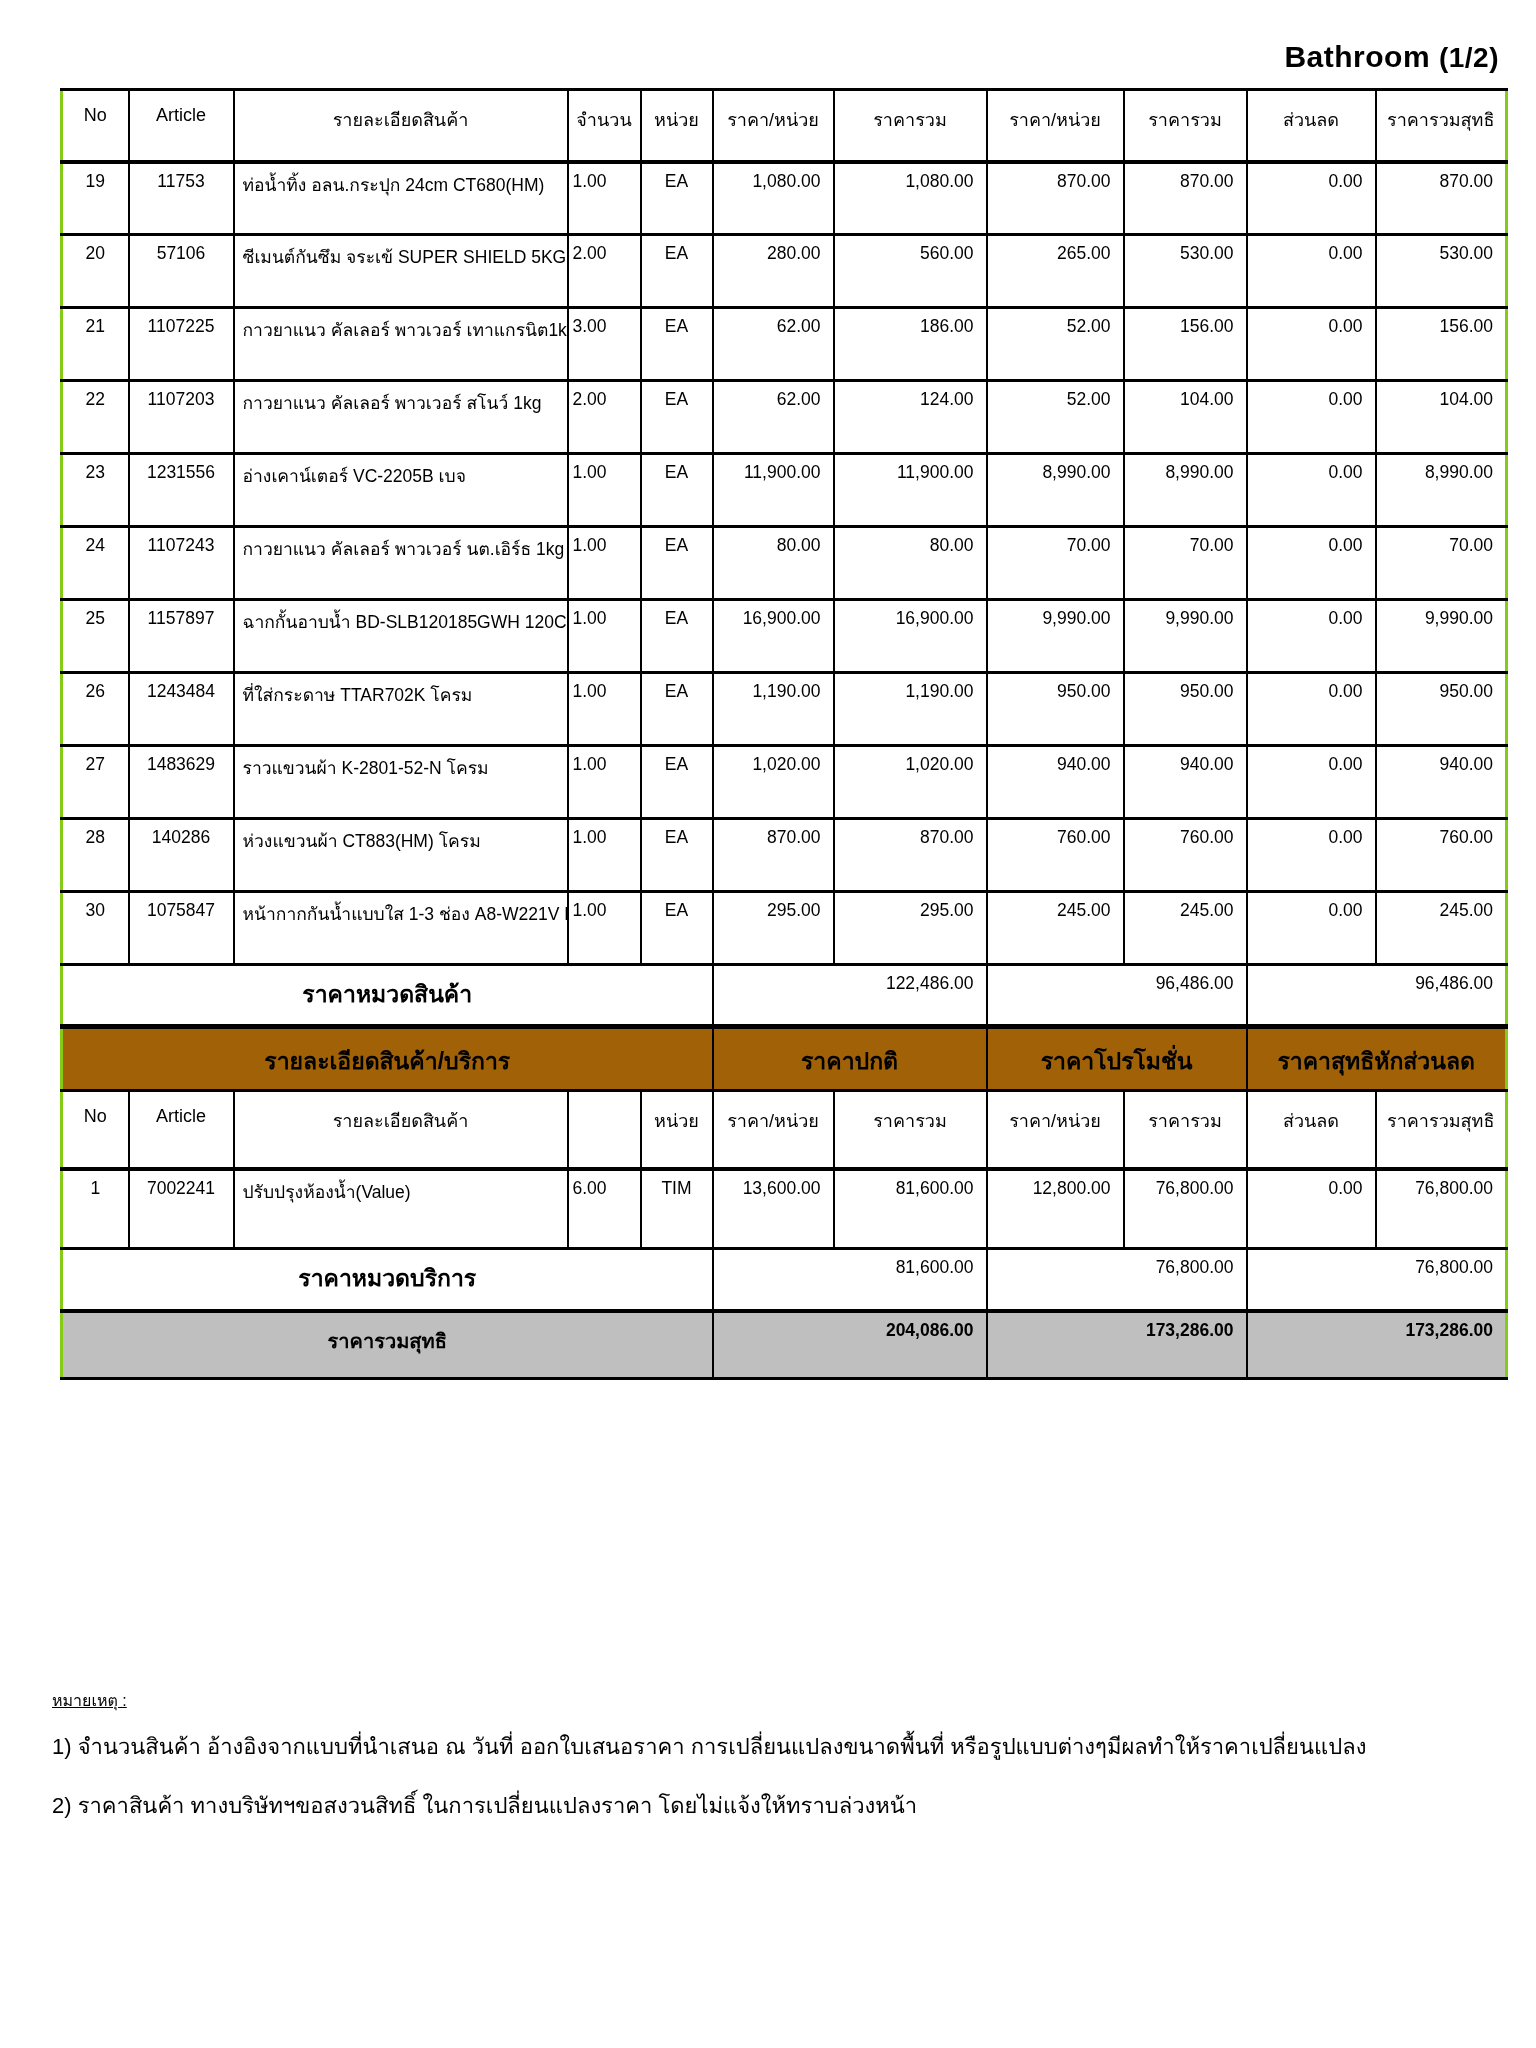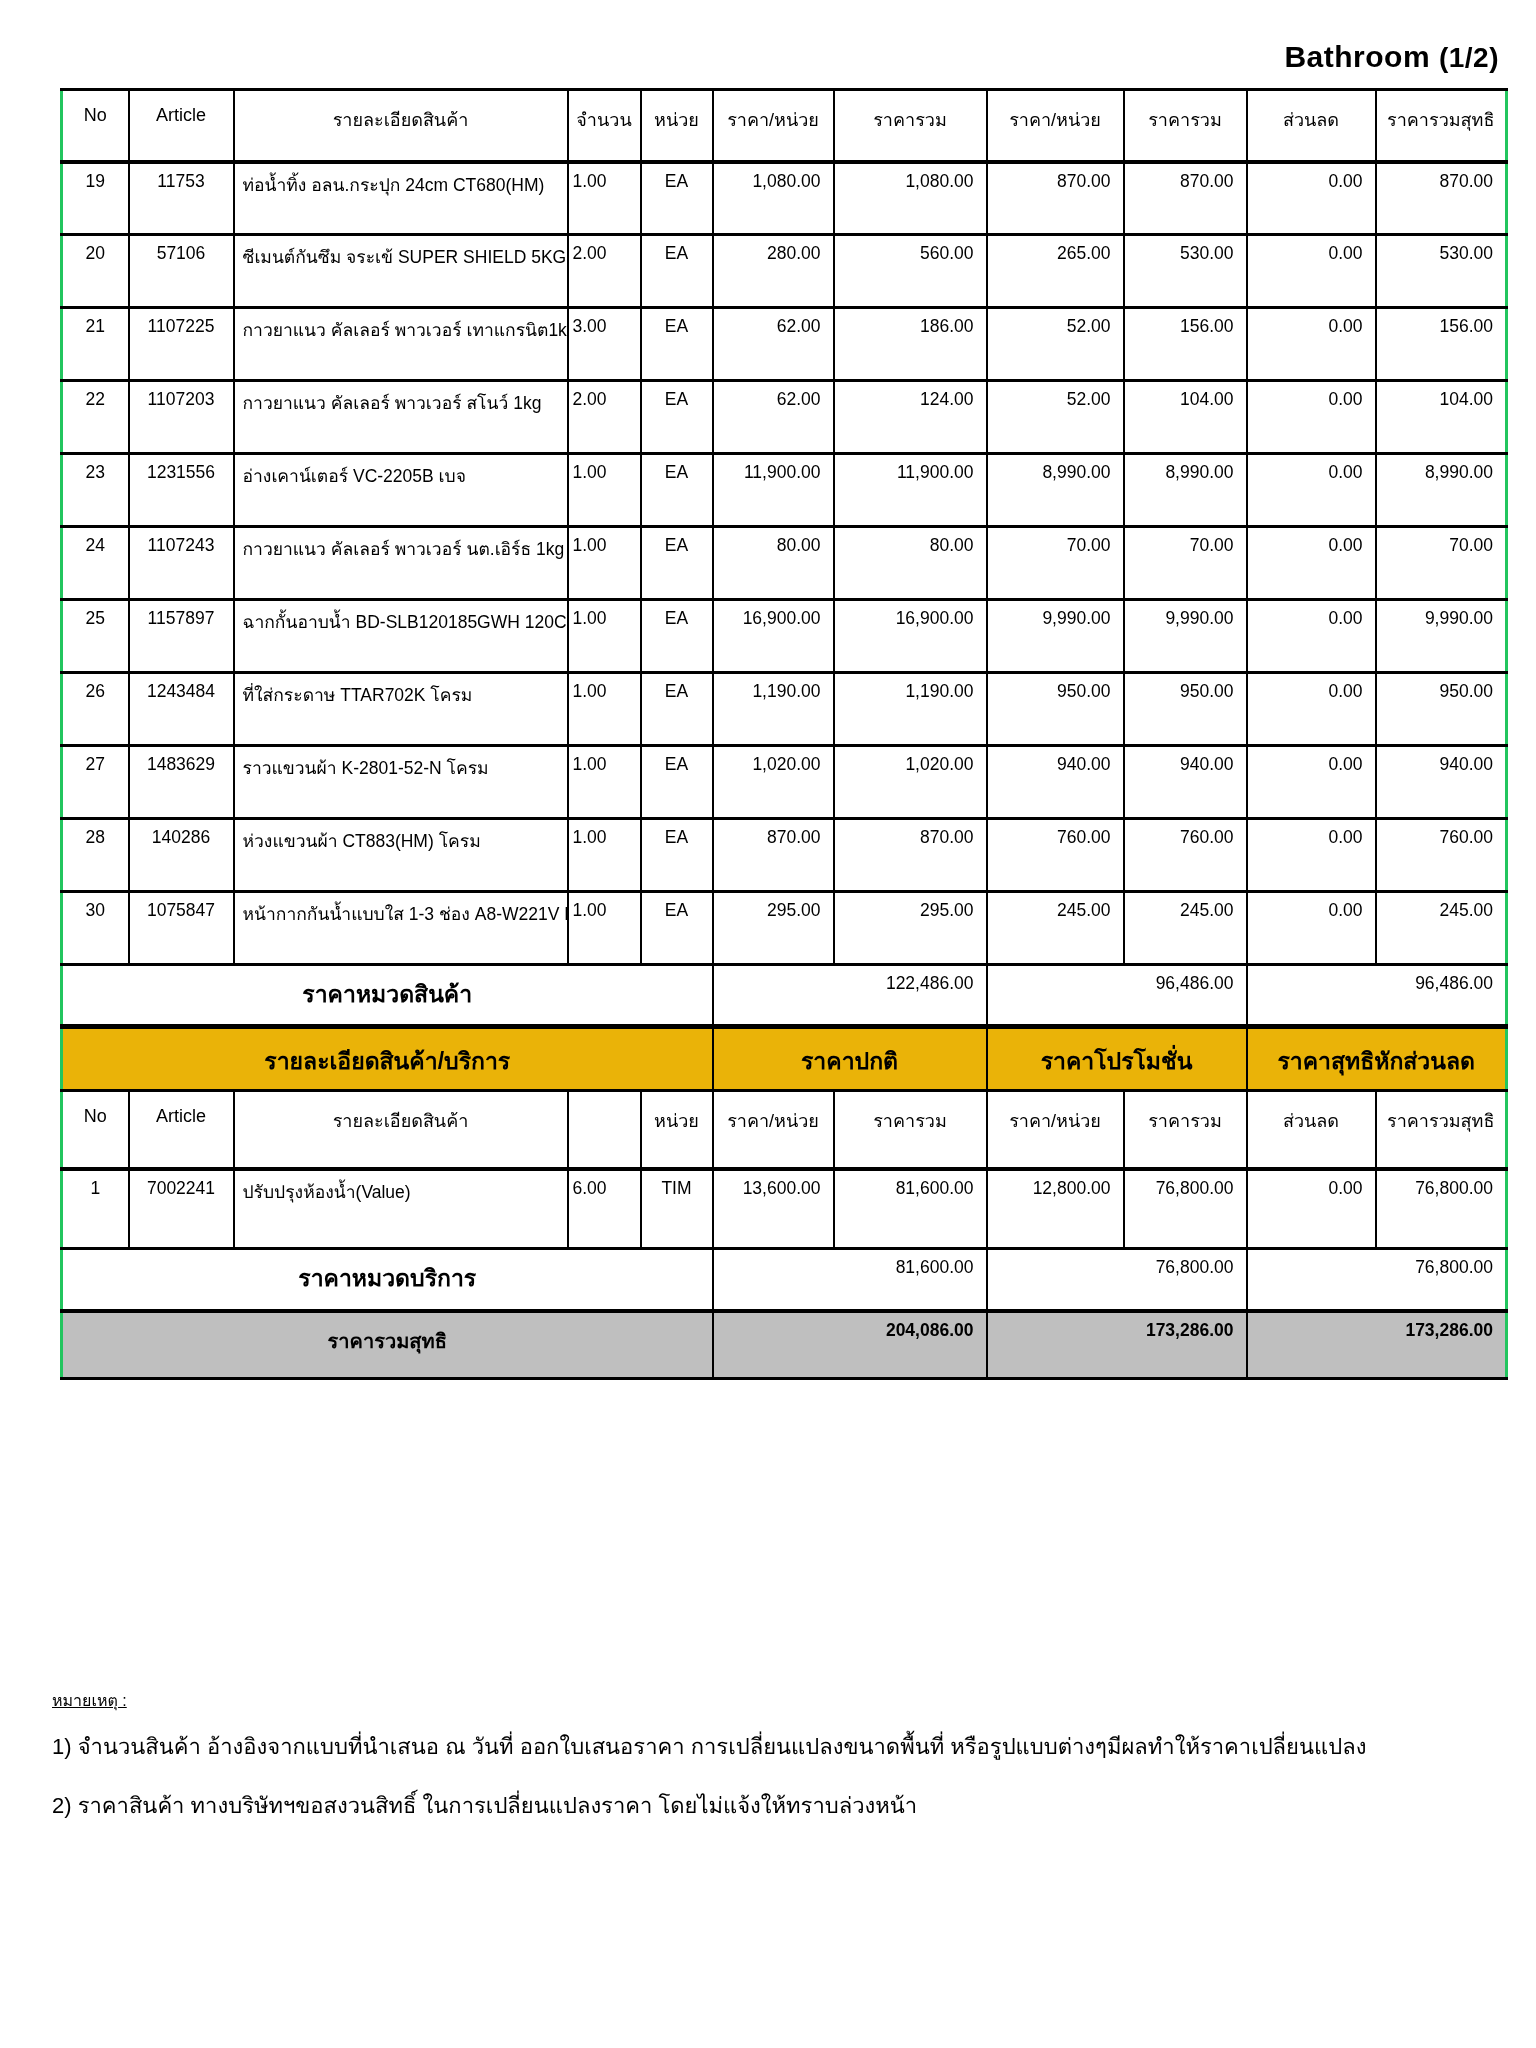--- a/index.html
+++ b/index.html
@@ -23,21 +23,21 @@
     box-sizing:border-box;
     margin-bottom:14px;
     letter-spacing:0.5px;
   }
   .title .paren{font-weight:normal;font-size:24px;}
   table.quote{
     border-collapse:collapse;
     table-layout:fixed;
     width:1445px;
     margin-left:48px;
-    border:3px solid #22c55e;
+    border:3px solid #84cc16;
   }
   table.quote td{
     border:2px solid #000;
     border-top-width:3px;
     border-bottom-width:3px;
     vertical-align:top;
     padding:7px 4px 0 4px;
     font-size:17.5px;
     overflow:hidden;
     white-space:nowrap;
@@ -47,21 +47,21 @@
   tr.hdr2 td{height:78px;text-align:center;padding-top:14px;font-size:18px;border-bottom-width:4px;}
   tr.row td{height:73px;}
   tr.srow td{height:80px;}
   .ca{text-align:center;}
   .le{text-align:left;padding-left:8px !important;padding-right:2px !important;}
   .ri{text-align:right;padding-right:12px !important;}
   .qty{padding-right:10px !important;}
   tr.total td{height:62px;}
   tr.total .lbl{text-align:center;font-weight:bold;font-size:23px;padding-top:10px;}
   tr.band td{
-    height:64px;background:#eab308;text-align:center;
+    height:64px;background:#a16207;text-align:center;
     font-weight:bold;font-size:23px;padding-top:14px;
     border-top-width:5px;border-bottom-width:3px;
   }
   tr.grand td{height:68px;background:#bfbfbf;border-top-width:4px;}
   tr.grand .lbl{text-align:center;font-weight:bold;font-size:20px;padding-top:12px;}
   tr.grand .ri{font-weight:bold;}
   .notes{
     margin-left:40px;
     margin-top:308px;
     font-size:22px;

